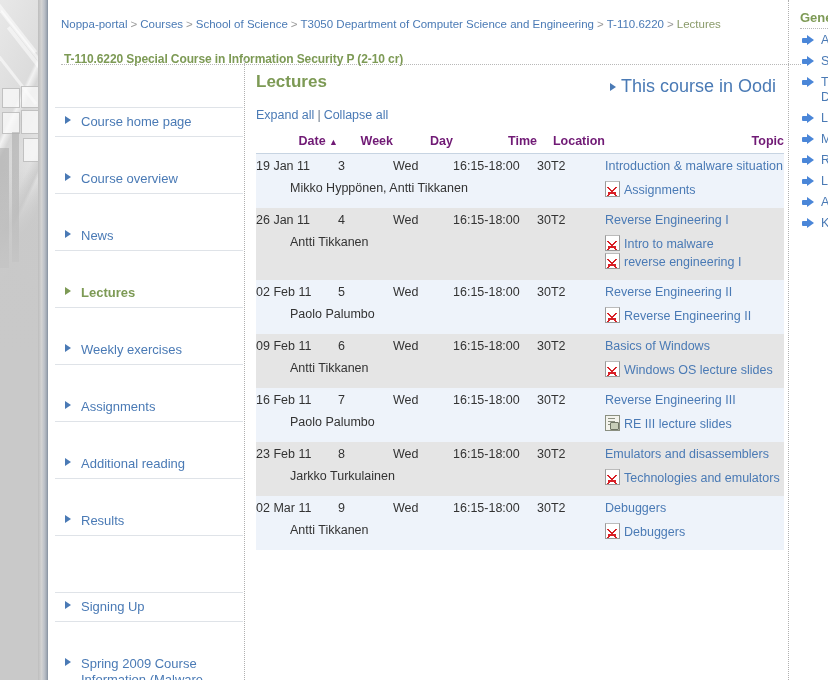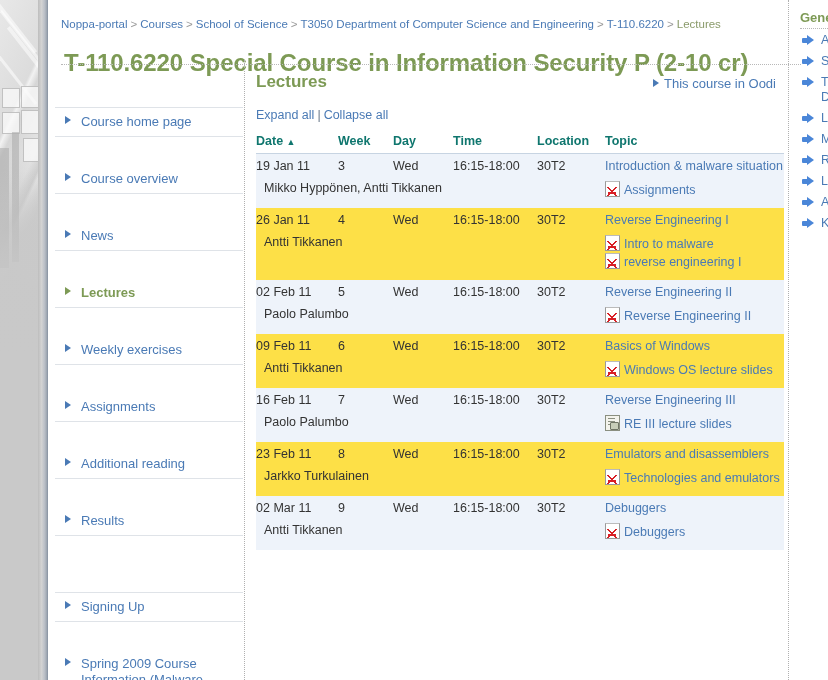--- a/index.html
+++ b/index.html
@@ -68,22 +68,22 @@
     font-size: 11.5px; color: #8a9a6a;
     white-space: nowrap;
   }
   .breadcrumb a {
     color: #4a7ab5; text-decoration: none;
   }
   .breadcrumb .sep { color: #999; margin: 0 3px; }
   .breadcrumb .cur { color: #8a9a6a; }
 
   .page-title {
-    position: absolute; left: 16px; top: 33px;
-    font-size: 24px; font-weight: bold;
+    position: absolute; left: 16px; top: 44px;
+    font-size: 12px; font-weight: bold;
     color: #7d9a55;
     letter-spacing: -0.1px;
     white-space: nowrap;
   }
 
   .header-rule {
     position: absolute; left: 13px; top: 64px;
     width: 740px; height: 0;
     border-top: 1px dotted #b8b8b8;
   }
@@ -126,21 +126,21 @@
   .content {
     position: absolute; left: 208px; top: 72px;
     width: 530px;
   }
   .content-title {
     font-size: 17px; font-weight: bold; color: #7d9a55;
     margin: 0 0 16px 0;
   }
   .oodi-link {
     position: absolute; right: 10px; top: 4px;
-    color: #4a7ab5; font-size: 13px;
+    color: #4a7ab5; font-size: 18px;
     white-space: nowrap; cursor: pointer;
   }
   .oodi-link .arrow {
     display: inline-block;
     width: 0; height: 0;
     border-left: 6px solid #4a7ab5;
     border-top: 4px solid transparent;
     border-bottom: 4px solid transparent;
     margin-right: 5px;
     vertical-align: 1px;
@@ -152,23 +152,23 @@
   .expand-row .bar { color: #6b7a8c; margin: 0 3px; }
 
   
   table.lectures {
     border-collapse: collapse;
     width: 528px;
     table-layout: fixed;
     font-size: 12.5px;
   }
   table.lectures th {
-    text-align: left;
+    text-align: right;
     font-weight: bold;
-    color: #0f766e;
+    color: #701a75;
     font-size: 12.5px;
     padding: 0 0 5px 0;
     border-bottom: 1px solid #c7d4e2;
     white-space: nowrap;
   }
   .col-date  { width: 82px; }
   .col-week  { width: 55px; }
   .col-day   { width: 60px; }
   .col-time  { width: 84px; }
   .col-loc   { width: 68px; }
@@ -178,25 +178,25 @@
     padding: 5px 0 1px 0;
     vertical-align: top;
     color: #333;
   }
   tr.row-sub td {
     padding: 7px 0 9px 0;
     vertical-align: top;
     color: #333;
   }
   tr.odd td { background: #eef3fa; }
-  tr.even td { background: #fde047; }
+  tr.even td { background: #e5e5e5; }
   tr.row-sub.odd td { background: #eef3fa; }
 
   .topic-link { color: #4a7ab5; cursor: pointer; }
-  .lecturer { padding-left: 8px; }
+  .lecturer { padding-left: 8px; margin-left: 26px; }
 
   .mat { display: block; line-height: 15px; margin-bottom: 1px; }
   .mat .mname { color: #4a7ab5; cursor: pointer; }
 
   
   .ico {
     display: inline-block;
     width: 13px; height: 14px;
     vertical-align: -3px;
     margin-right: 4px;

